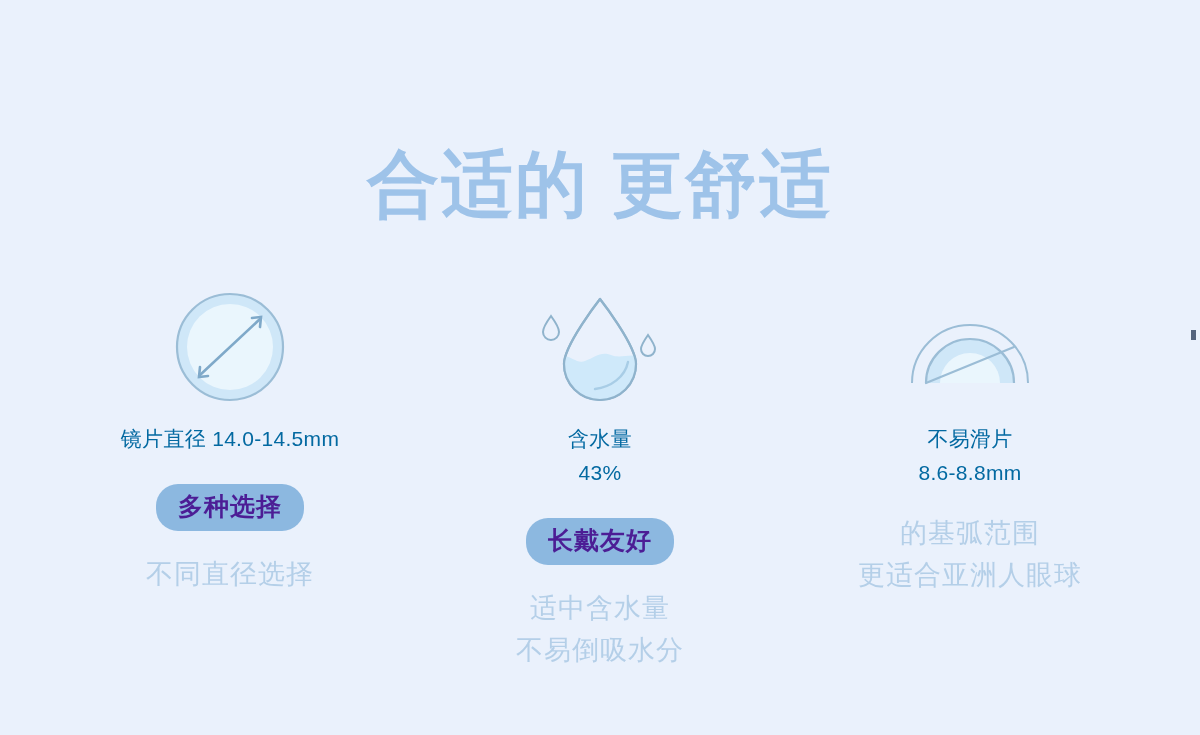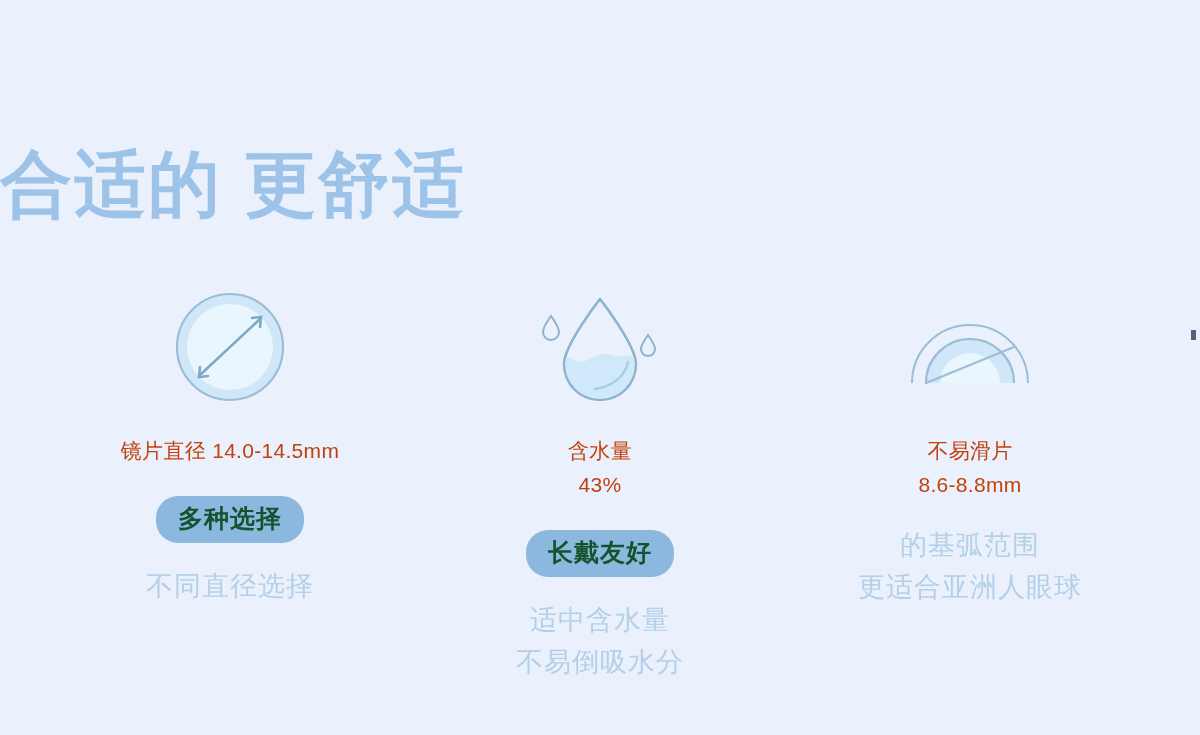--- a/index.html
+++ b/index.html
@@ -19,20 +19,21 @@
     height: 735px;
     background: #eaf1fc;
   }
 
   
   .title {
     position: absolute;
     top: 148px;
     left: 0;
     width: 1200px;
+    text-align: center;
     font-size: 72px;
     line-height: 1.0;
     font-weight: 700;
     color: #9ec3e9;
     letter-spacing: 2px;
     white-space: pre;
   }
 
   
   .columns {
@@ -55,38 +56,38 @@
   }
 
   .icon-wrap {
     height: 118px;
     display: flex;
     align-items: center;
     justify-content: center;
   }
 
   .spec {
-    margin-top: 28px;
+    margin-top: 16px;
     text-align: center;
     font-size: 21px;
     line-height: 34px;
-    color: #c2410c;
+    color: #0369a1;
     font-weight: 400;
     letter-spacing: 0.3px;
   }
   .spec .spec-line {
     display: block;
     white-space: nowrap;
   }
 
   .badge {
     margin-top: 28px;
     display: inline-block;
     background: #8cb8e0;
-    color: #14532d;
+    color: #4c1d95;
     font-size: 25px;
     font-weight: 700;
     line-height: 1;
     padding: 10px 22px 12px 22px;
     border-radius: 22px;
     letter-spacing: 1px;
     white-space: nowrap;
   }
 
   .desc {

